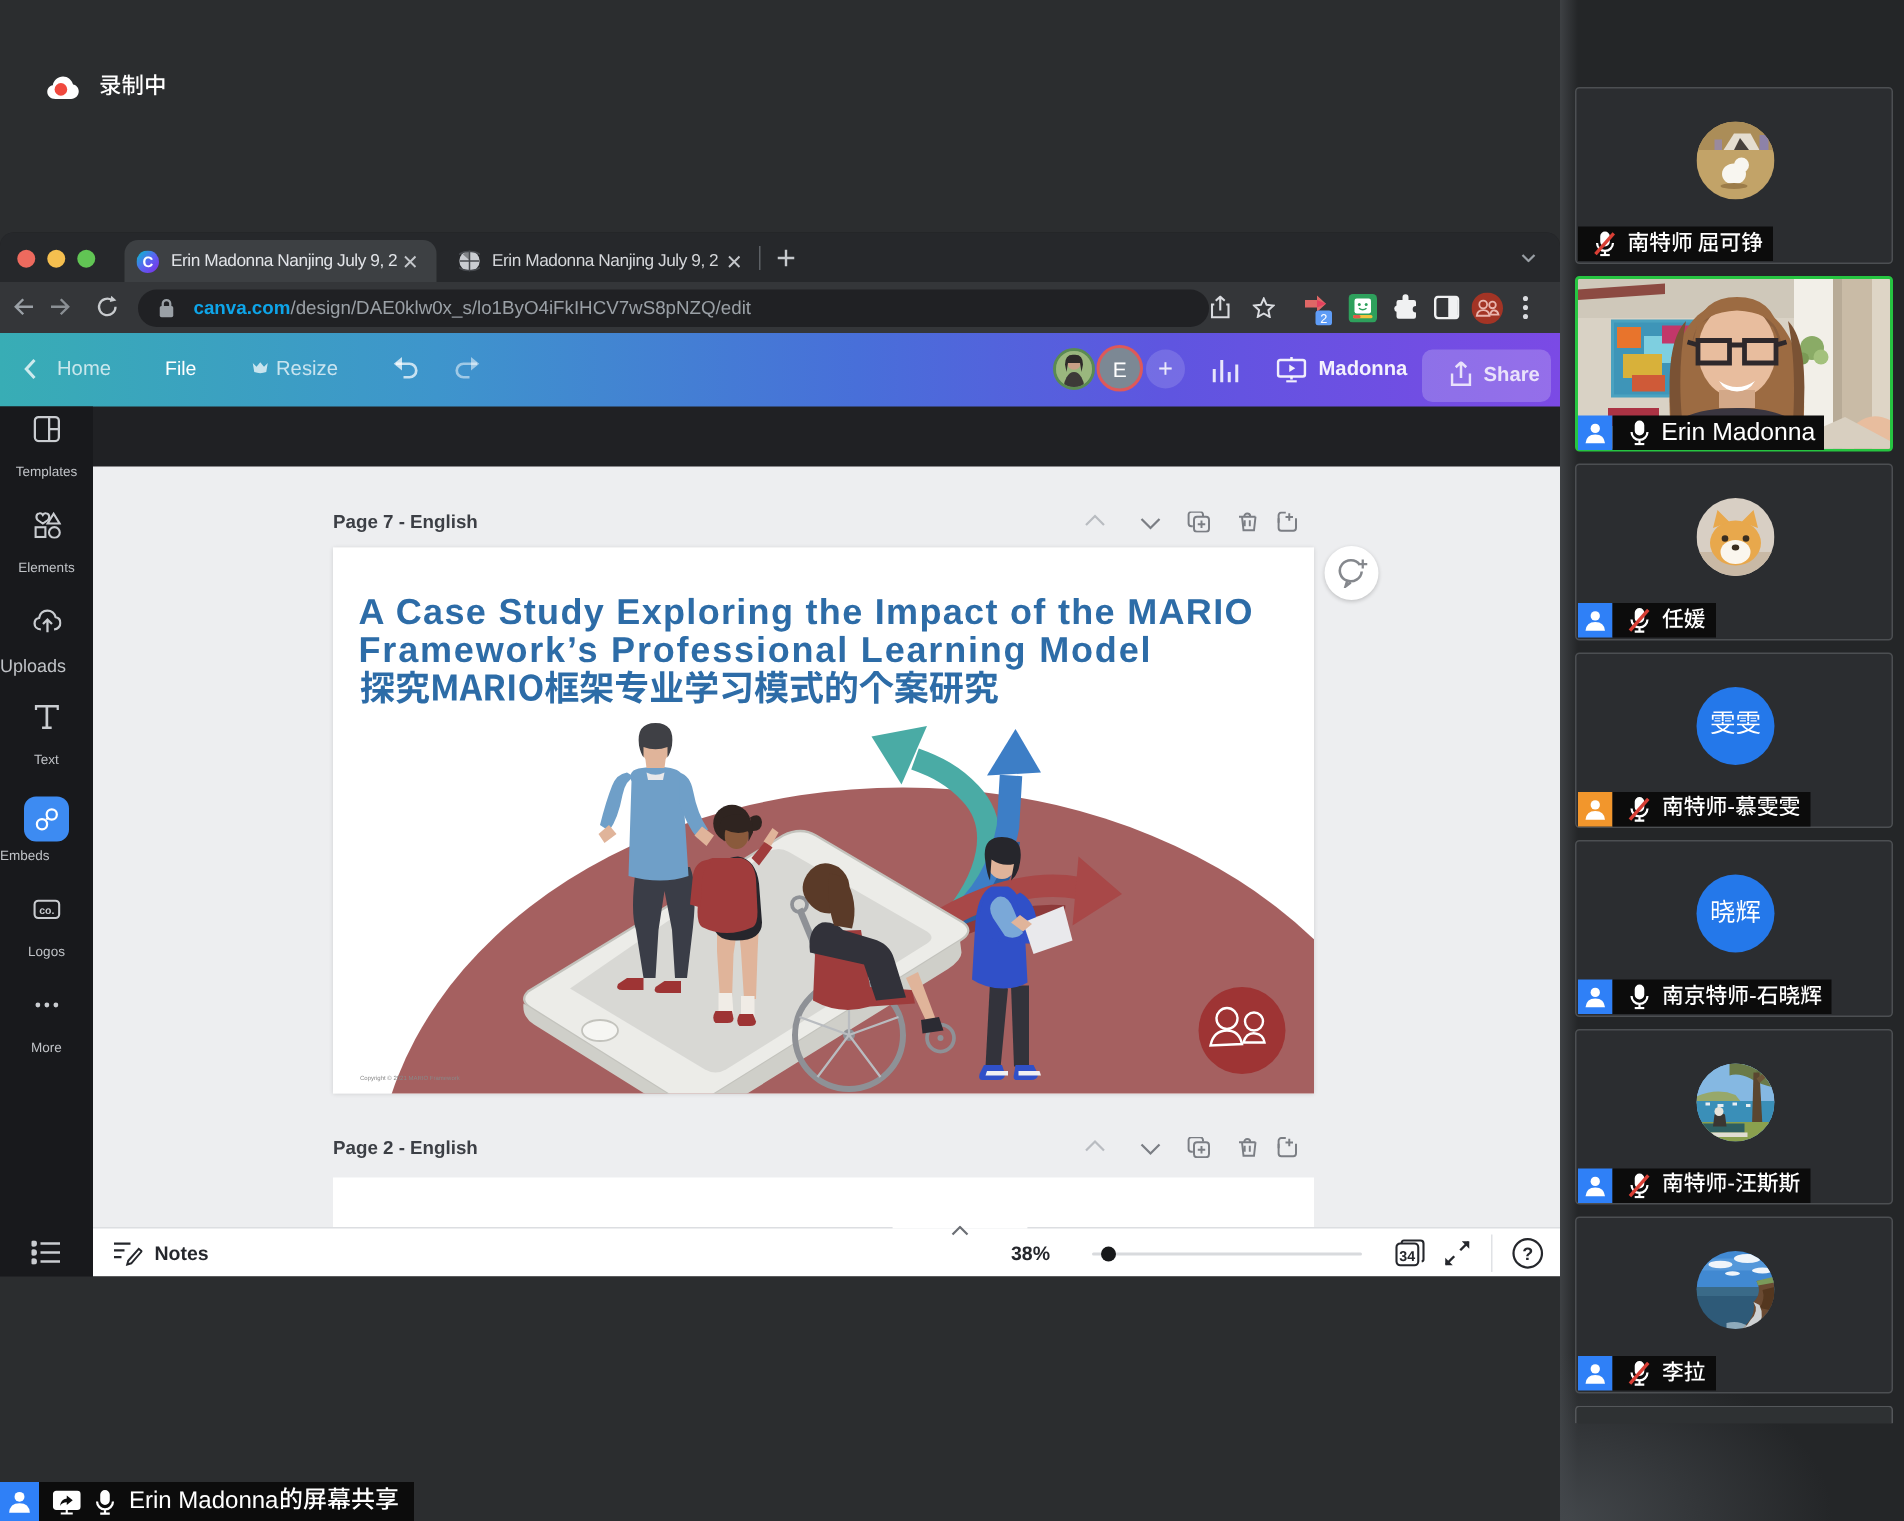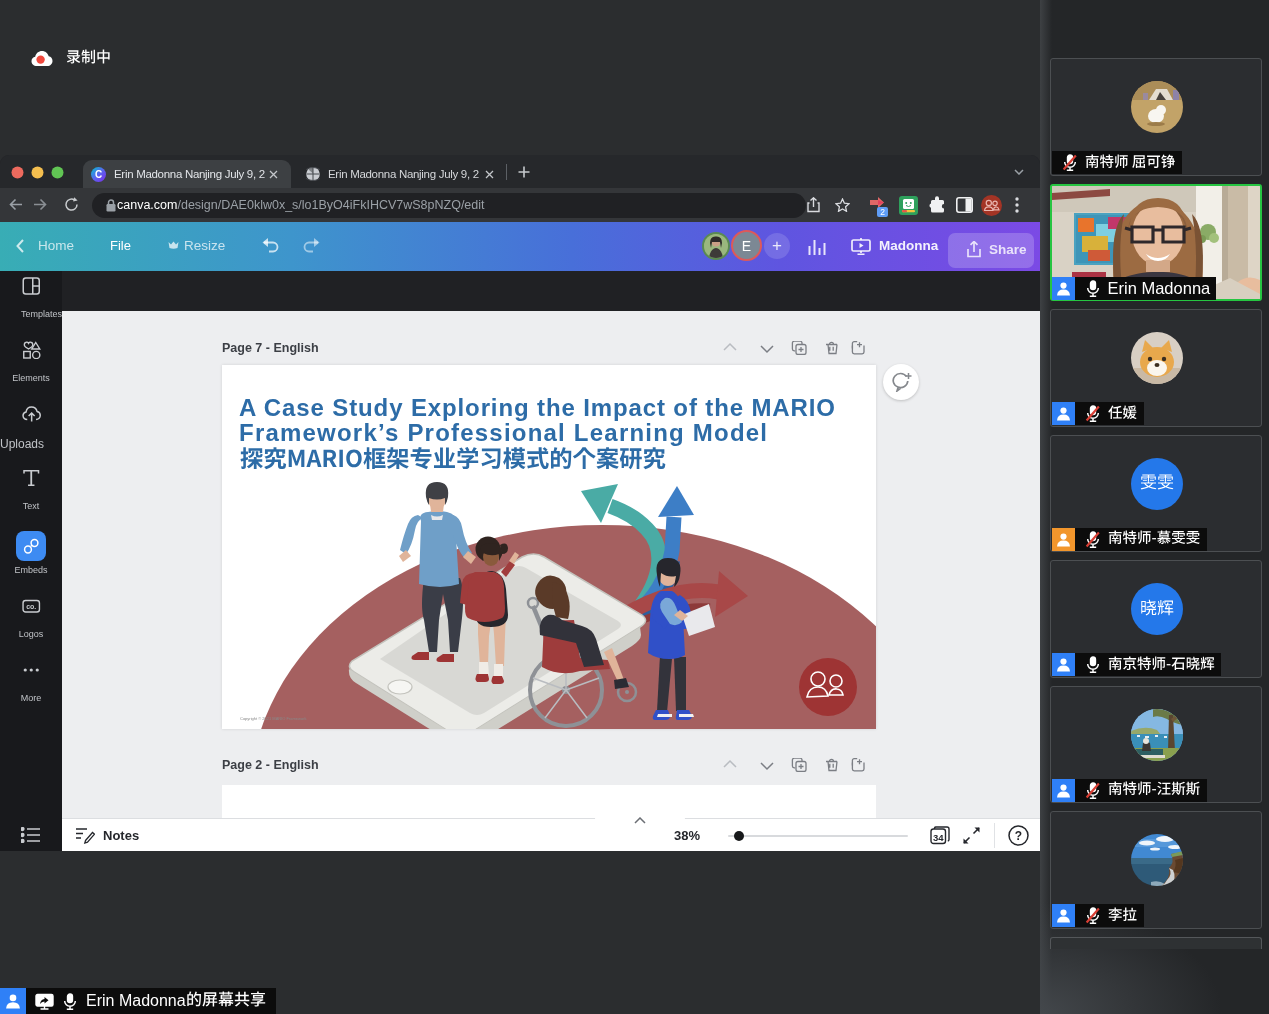--- a/index.html
+++ b/index.html
@@ -72,21 +72,21 @@
       </svg>
 <svg class="abs" style="left:64px;top:9px" width="15" height="15" viewBox="0 0 15 15">
         <path fill="none" stroke="#c8cbce" stroke-width="1.5" d="M13 7.5 A5.5 5.5 0 1 1 10.5 3"></path>
         <path fill="#c8cbce" d="M10.2 0.2 L13.6 3.4 L9.2 4.4 Z"></path>
       </svg>
 <div class="abs" style="left:92px;top:4.5px;width:714px;height:25px;border-radius:13px;background:#202124;display:flex;align-items:center;padding:0 14px;font-size:12.5px;white-space:nowrap;overflow:hidden">
 <svg width="10" height="13" viewBox="0 0 10 13" style="flex:none">
           <rect x="0.5" y="5" width="9" height="7.5" rx="1.2" fill="#9aa0a6"></rect>
           <path fill="none" stroke="#9aa0a6" stroke-width="1.5" d="M2.5 5.5 V3.5 A2.5 2.5 0 0 1 7.5 3.5 V5.5"></path>
         </svg>
-<span style="margin-left:1px;color:#ffffff;font-weight:normal">canva.com</span>
+<span style="margin-left:13px;color:#0ea5e9;font-weight:bold">canva.com</span>
         <span style="color:#9aa0a6">/design/DAE0klw0x_s/lo1ByO4iFkIHCV7wS8pNZQ/edit</span>
 </div>
 <svg class="abs" style="left:807px;top:9px" width="13" height="16" viewBox="0 0 13 16">
         <g fill="none" stroke="#dadce0" stroke-width="1.4">
           <path d="M2.5 6 H1 V14.5 H12 V6 H10.5"></path>
           <path d="M6.5 1 V10 M3.5 3.5 L6.5 0.8 L9.5 3.5"></path>
         </g>
       </svg>
 <svg class="abs" style="left:835px;top:10px" width="15" height="14" viewBox="0 0 15 14">
         <path fill="none" stroke="#dadce0" stroke-width="1.3" d="M7.5 1 L9.4 5.2 L14 5.7 L10.6 8.8 L11.5 13.3 L7.5 11 L3.5 13.3 L4.4 8.8 L1 5.7 L5.6 5.2 Z"></path>
@@ -181,21 +181,21 @@
           <path d="M7 1 V11 M3.5 3.8 L7 0.5 L10.5 3.8"></path>
         </g>
       </svg>
 <div class="abs" style="left:989px;top:20px;color:rgba(255,255,255,.8);font-size:13.5px;font-weight:bold">Share</div>
 </div>
     <div class="abs" style="left:0;top:116px;width:62px;height:580px;background:#18191c">
       <svg class="abs" style="left:22px;top:6px" width="19" height="18" viewBox="0 0 18.5 18">
         <rect x="1" y="1" width="16" height="16" rx="2.5" fill="none" stroke="#c9ccd0" stroke-width="1.5"></rect>
         <path stroke="#c9ccd0" stroke-width="1.5" d="M10.5 1 V17 M10.5 9 H17"></path>
       </svg>
-      <div class="abs" style="left:0;top:38px;width:62px;text-align:right;color:#c0c3c7;font-size:9px">Templates</div>
+      <div class="abs" style="left:0;top:38px;width:62px;text-align:center;color:#c0c3c7;font-size:9px">Templates</div>
       <svg class="abs" style="left:22px;top:70px" width="19" height="18" viewBox="0 0 18.5 18">
         <path fill="none" stroke="#c9ccd0" stroke-width="1.4" d="M4.5 7 C2.5 5.5 3 2.5 5.2 2.2 C6.3 2 7.2 2.8 7.5 3.3 C7.8 2.8 8.7 2 9.8 2.2 C12 2.5 12.5 5.5 10.5 7 L7.5 9 Z" transform="translate(-1.2,-1)"></path>
         <path fill="none" stroke="#c9ccd0" stroke-width="1.4" d="M13.5 1.5 L17.5 8 L9.5 8 Z"></path>
         <rect x="1.5" y="10.5" width="6.5" height="6.5" fill="none" stroke="#c9ccd0" stroke-width="1.4"></rect>
         <circle cx="14" cy="14" r="3.6" fill="none" stroke="#c9ccd0" stroke-width="1.4"></circle>
       </svg>
       <div class="abs" style="left:0;top:102px;width:62px;text-align:center;color:#c0c3c7;font-size:9px">Elements</div>
       <svg class="abs" style="left:22px;top:134px" width="19" height="18" viewBox="0 0 18.5 18">
         <path fill="none" stroke="#c9ccd0" stroke-width="1.5" d="M5 14.5 C2 14.5 0.8 12.3 0.8 10.6 C0.8 8.8 2 7.3 3.8 7 C4.2 4 6.5 2 9.3 2 C12 2 14.2 3.8 14.8 6.4 C16.7 6.8 18 8.4 18 10.3 C18 12.6 16.2 14.5 13.8 14.5"></path>
         <path fill="none" stroke="#c9ccd0" stroke-width="1.5" d="M9.4 16.5 V8.5 M6.4 11 L9.4 8 L12.4 11"></path>
@@ -207,21 +207,21 @@
       <div class="abs" style="left:0;top:230px;width:62px;text-align:center;color:#c0c3c7;font-size:9px">Text</div>
       <div class="abs" style="left:16px;top:260px;width:30px;height:30px;border-radius:8px;background:#3d8bf2;display:flex;align-items:center;justify-content:center">
         <svg width="17" height="17" viewBox="0 0 17 17">
           <g fill="none" stroke="#fff" stroke-width="1.5">
             <circle cx="11.5" cy="5" r="3.4"></circle>
             <circle cx="5" cy="11.5" r="3.4"></circle>
             <path d="M7.8 8.2 L9.5 7"></path>
           </g>
         </svg>
       </div>
-      <div class="abs" style="left:0;top:294px;width:62px;text-align:center;color:#c0c3c7;font-size:9px">Embeds</div>
+      <div class="abs" style="left:0;top:294px;width:62px;color:#c0c3c7;font-size:9px">Embeds</div>
       <svg class="abs" style="left:22px;top:326px" width="19" height="18" viewBox="0 0 18.5 18">
         <rect x="0.8" y="3.5" width="16.4" height="11.5" rx="2.5" fill="none" stroke="#c9ccd0" stroke-width="1.4"></rect>
         <text x="9" y="12" font-size="7" font-weight="bold" fill="#c9ccd0" text-anchor="middle" font-family="Liberation Sans">co.</text>
       </svg>
       <div class="abs" style="left:0;top:358px;width:62px;text-align:center;color:#c0c3c7;font-size:9px">Logos</div>
       <svg class="abs" style="left:22px;top:390px" width="19" height="18" viewBox="0 0 18.5 18">
         <g fill="#c9ccd0">
           <circle cx="3" cy="9" r="1.6"></circle>
           <circle cx="9" cy="9" r="1.6"></circle>
           <circle cx="15" cy="9" r="1.6"></circle>

